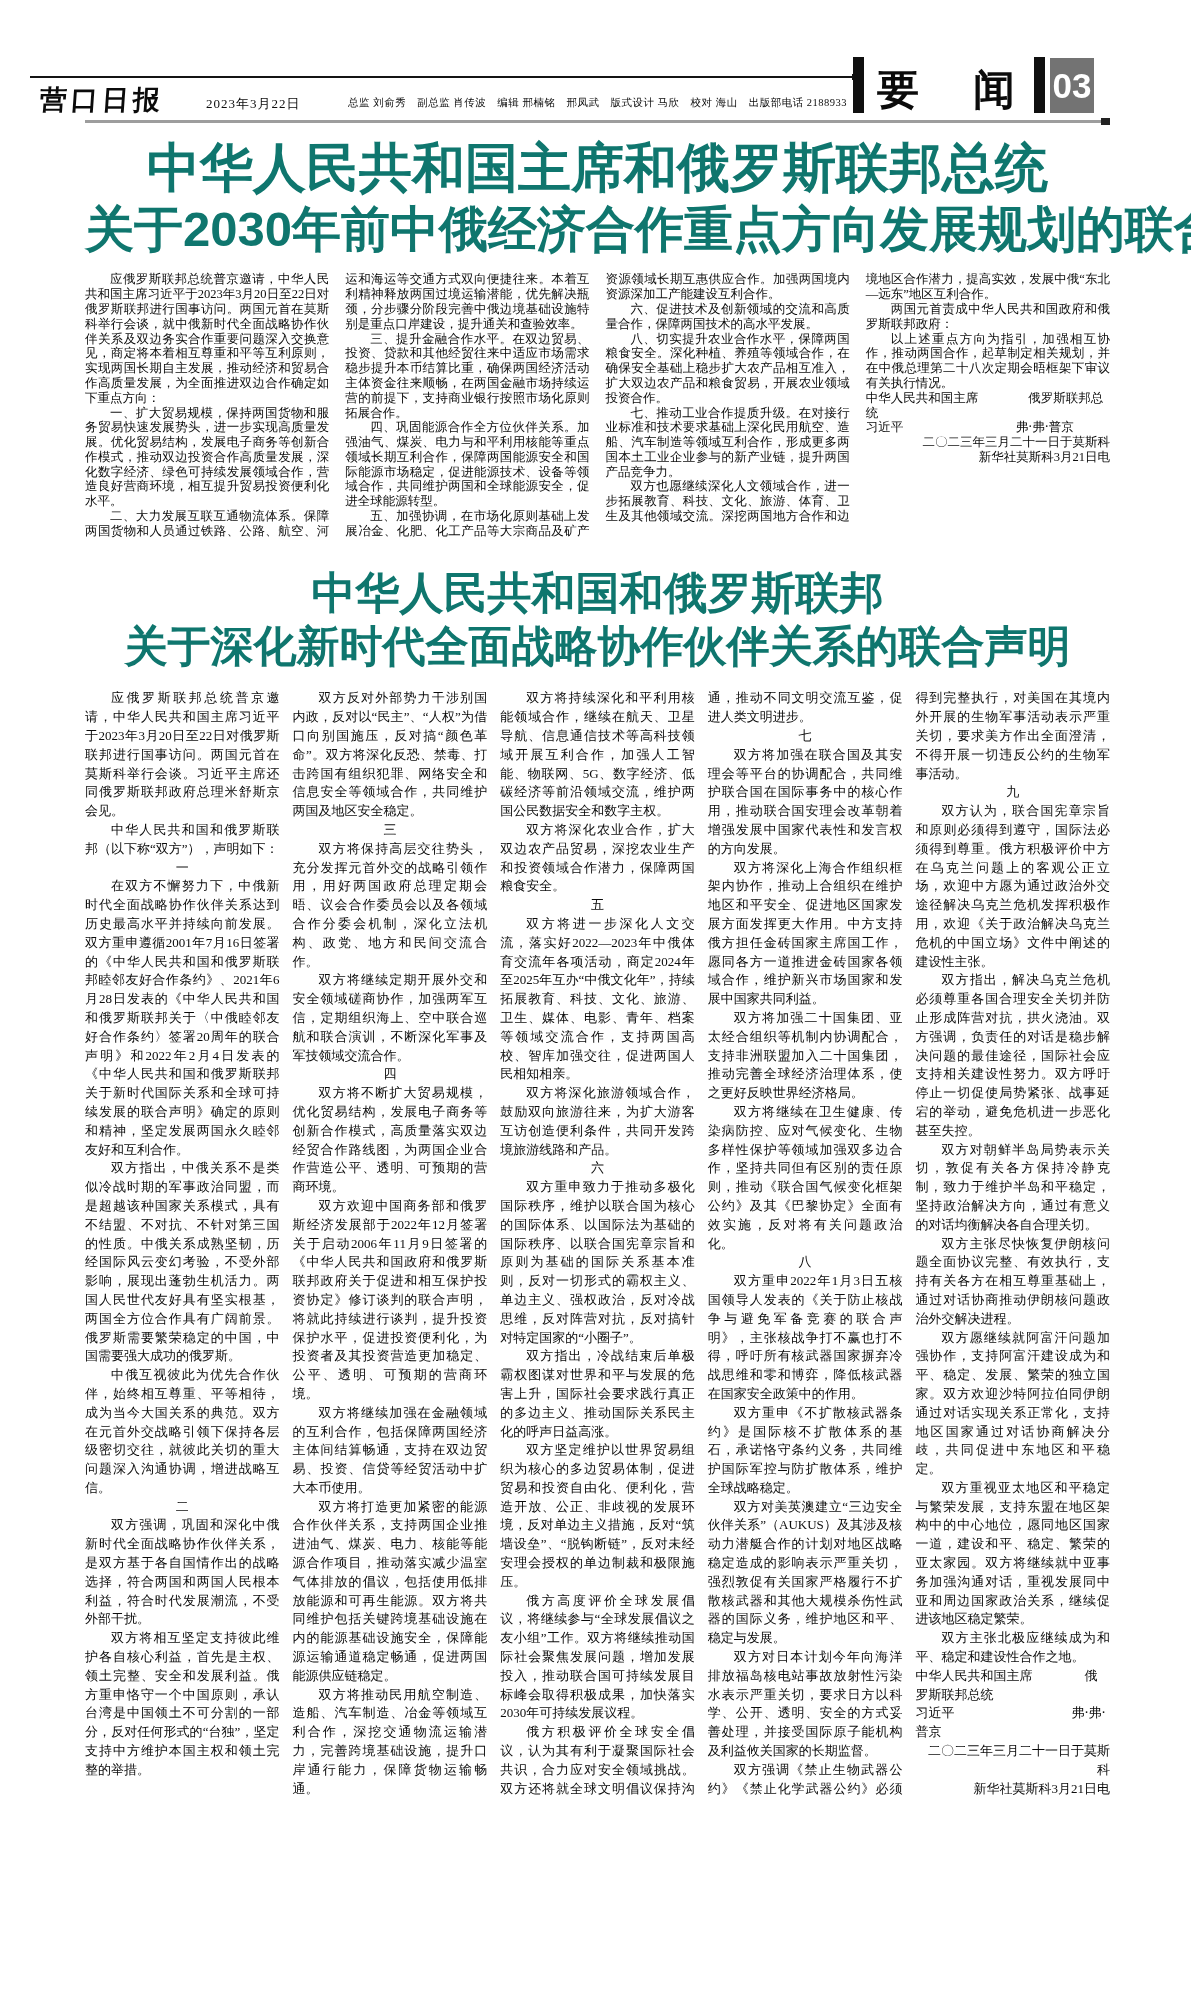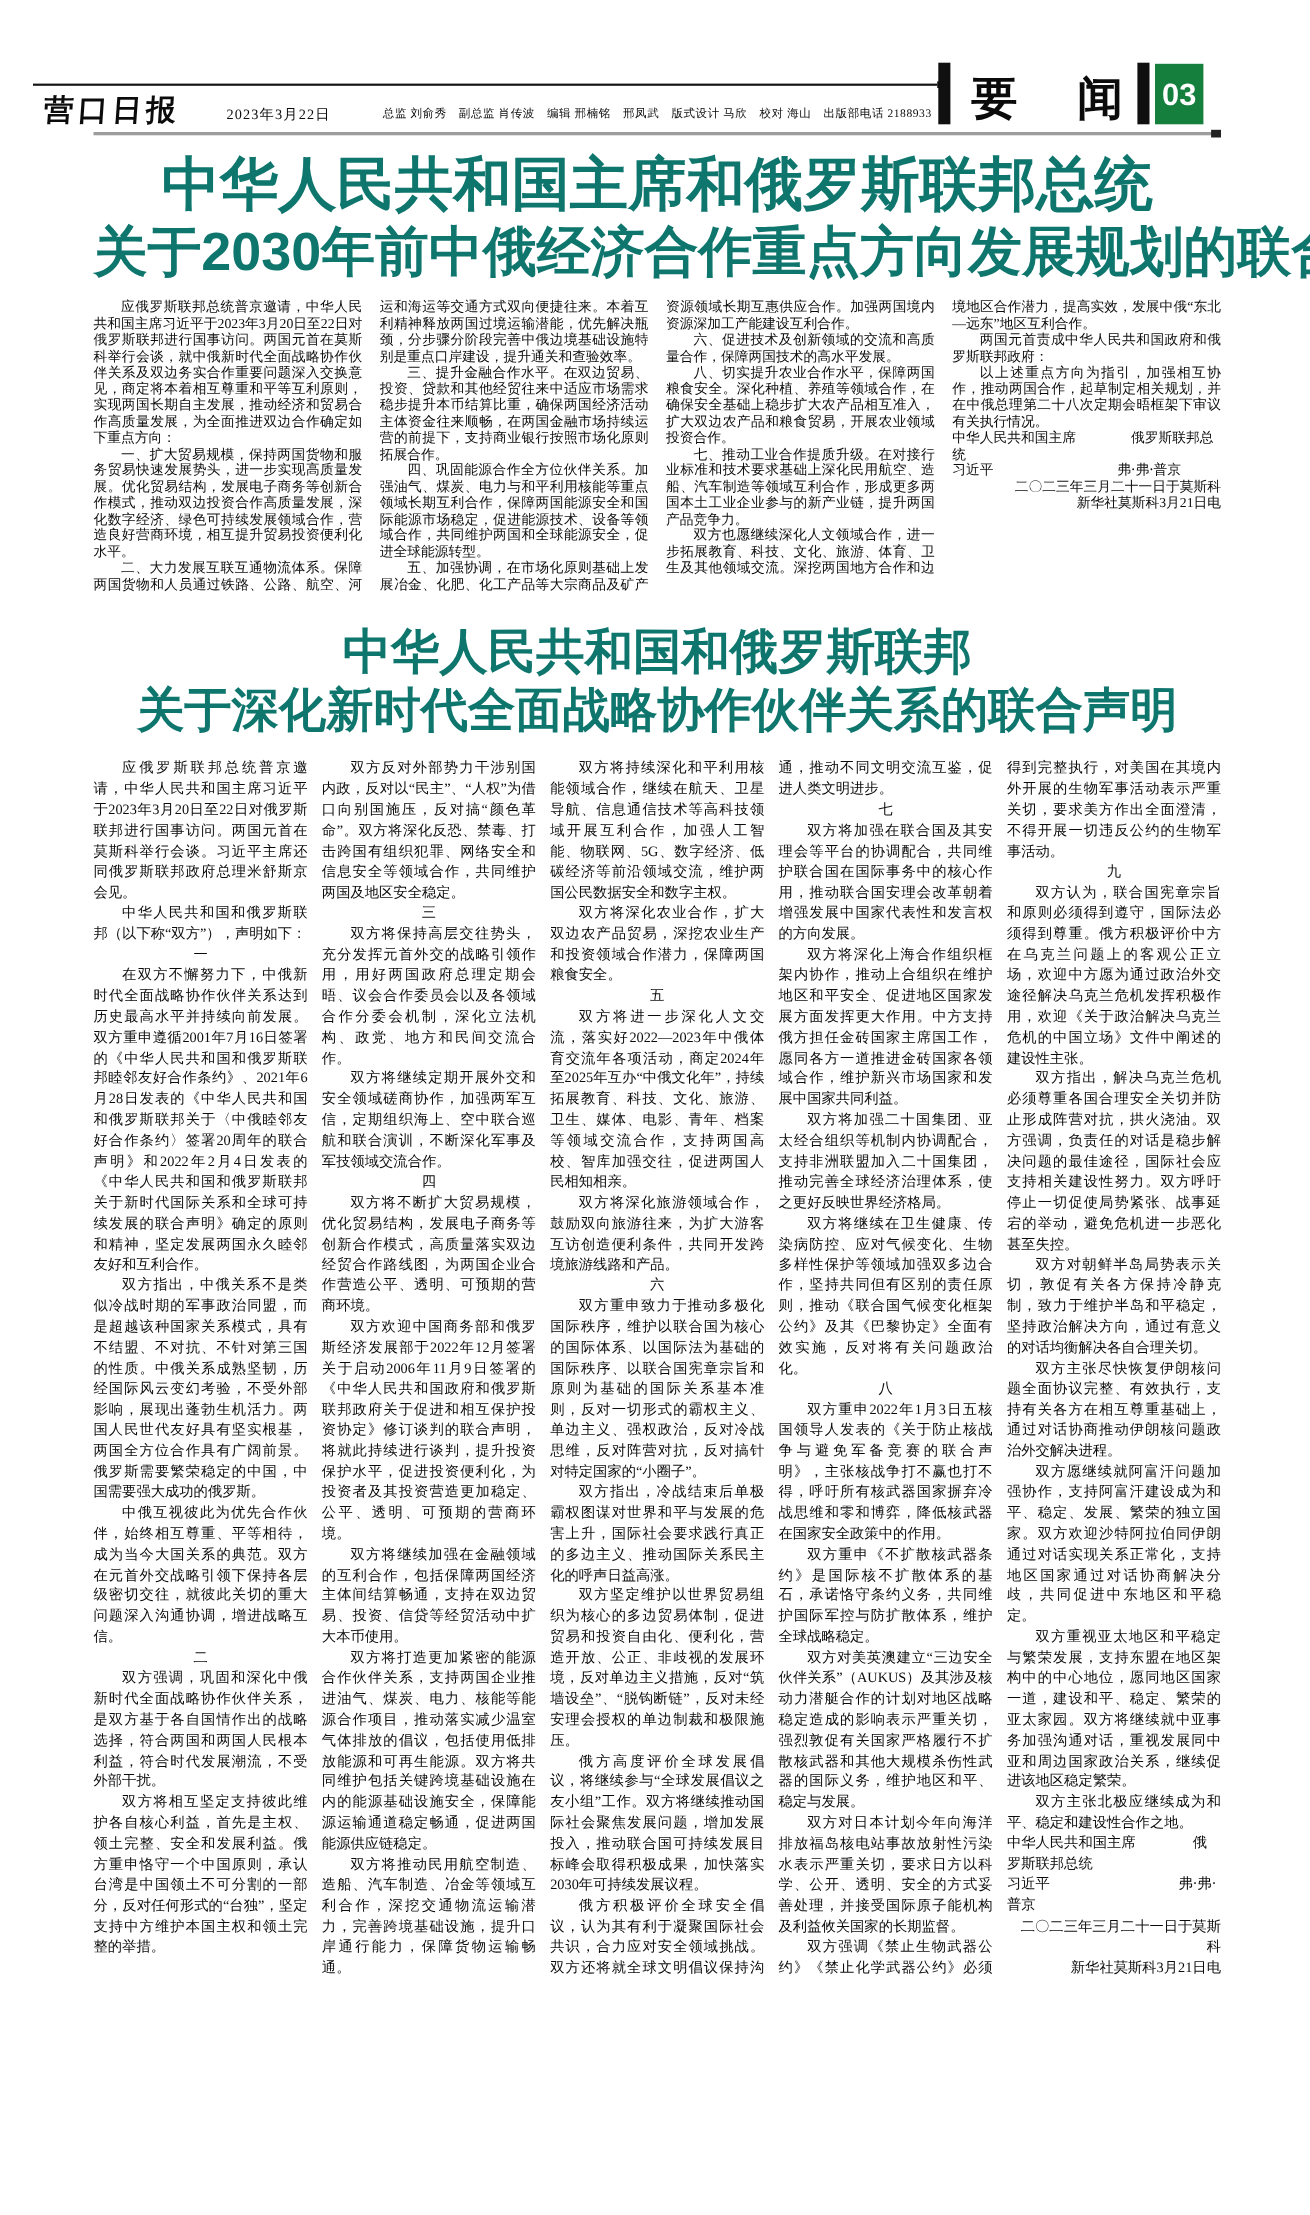--- a/index.html
+++ b/index.html
@@ -7,24 +7,24 @@
         font-family:"Liberation Serif","DejaVu Serif",serif;color:#0b0b0b;}
   
   .mast-rule{position:absolute;left:30px;top:76px;width:822px;height:2px;background:#141414;}
   .mast-rule::after{content:"";position:absolute;right:-6px;top:-2px;width:6px;height:6px;background:#141414;}
   .logo{position:absolute;left:40px;top:82px;font-size:27px;font-weight:bold;letter-spacing:4px;
         transform:skewX(-4deg);font-family:"DejaVu Serif","Liberation Serif",serif;}
   .mast-date{position:absolute;left:206px;top:95px;font-size:13px;letter-spacing:1px;}
   .credits{position:absolute;right:344px;top:96px;font-size:10.5px;white-space:nowrap;letter-spacing:.5px;}
   .sec-bar{position:absolute;top:57px;width:11px;height:56px;background:#101010;}
   .sec-bar.b1{left:853px;} .sec-bar.b2{left:1034px;}
-  .sec-title{position:absolute;left:877px;top:62px;width:150px;text-align:right;font-size:42px;font-weight:bold;
+  .sec-title{position:absolute;left:877px;top:62px;width:150px;text-align:left;font-size:42px;font-weight:bold;
              font-family:"DejaVu Serif","Liberation Serif",serif;letter-spacing:6px;}
-  .page-no{position:absolute;left:1050px;top:58px;width:44px;height:55px;background:#15803d;color:#fff;
-           font-family:"Liberation Sans","DejaVu Sans",sans-serif;font-weight:bold;font-size:28px;
+  .page-no{position:absolute;left:1050px;top:58px;width:44px;height:55px;background:#737373;color:#fff;
+           font-family:"Liberation Sans","DejaVu Sans",sans-serif;font-weight:bold;font-size:35px;
            display:flex;align-items:center;justify-content:center;}
   
   .content{position:absolute;left:85px;top:120px;width:1025px;}
   .headline-rule{height:3px;background:#9d9d9d;position:relative;}
   .headline-rule::after{content:"";position:absolute;right:0;top:-2px;width:9px;height:7px;background:#222;}
   .h1a,.h1b,.h2a,.h2b{font-family:"Liberation Sans","DejaVu Sans",sans-serif;font-weight:900;
         text-align:center;color:#0f766e;white-space:nowrap;}
   .h1a{font-size:53px;line-height:1.18;margin-top:14px;letter-spacing:0px;}
   .h1b{font-size:49px;line-height:1.2;letter-spacing:0px;}
   .h2a{font-size:44px;line-height:1.25;margin-top:26px;}

